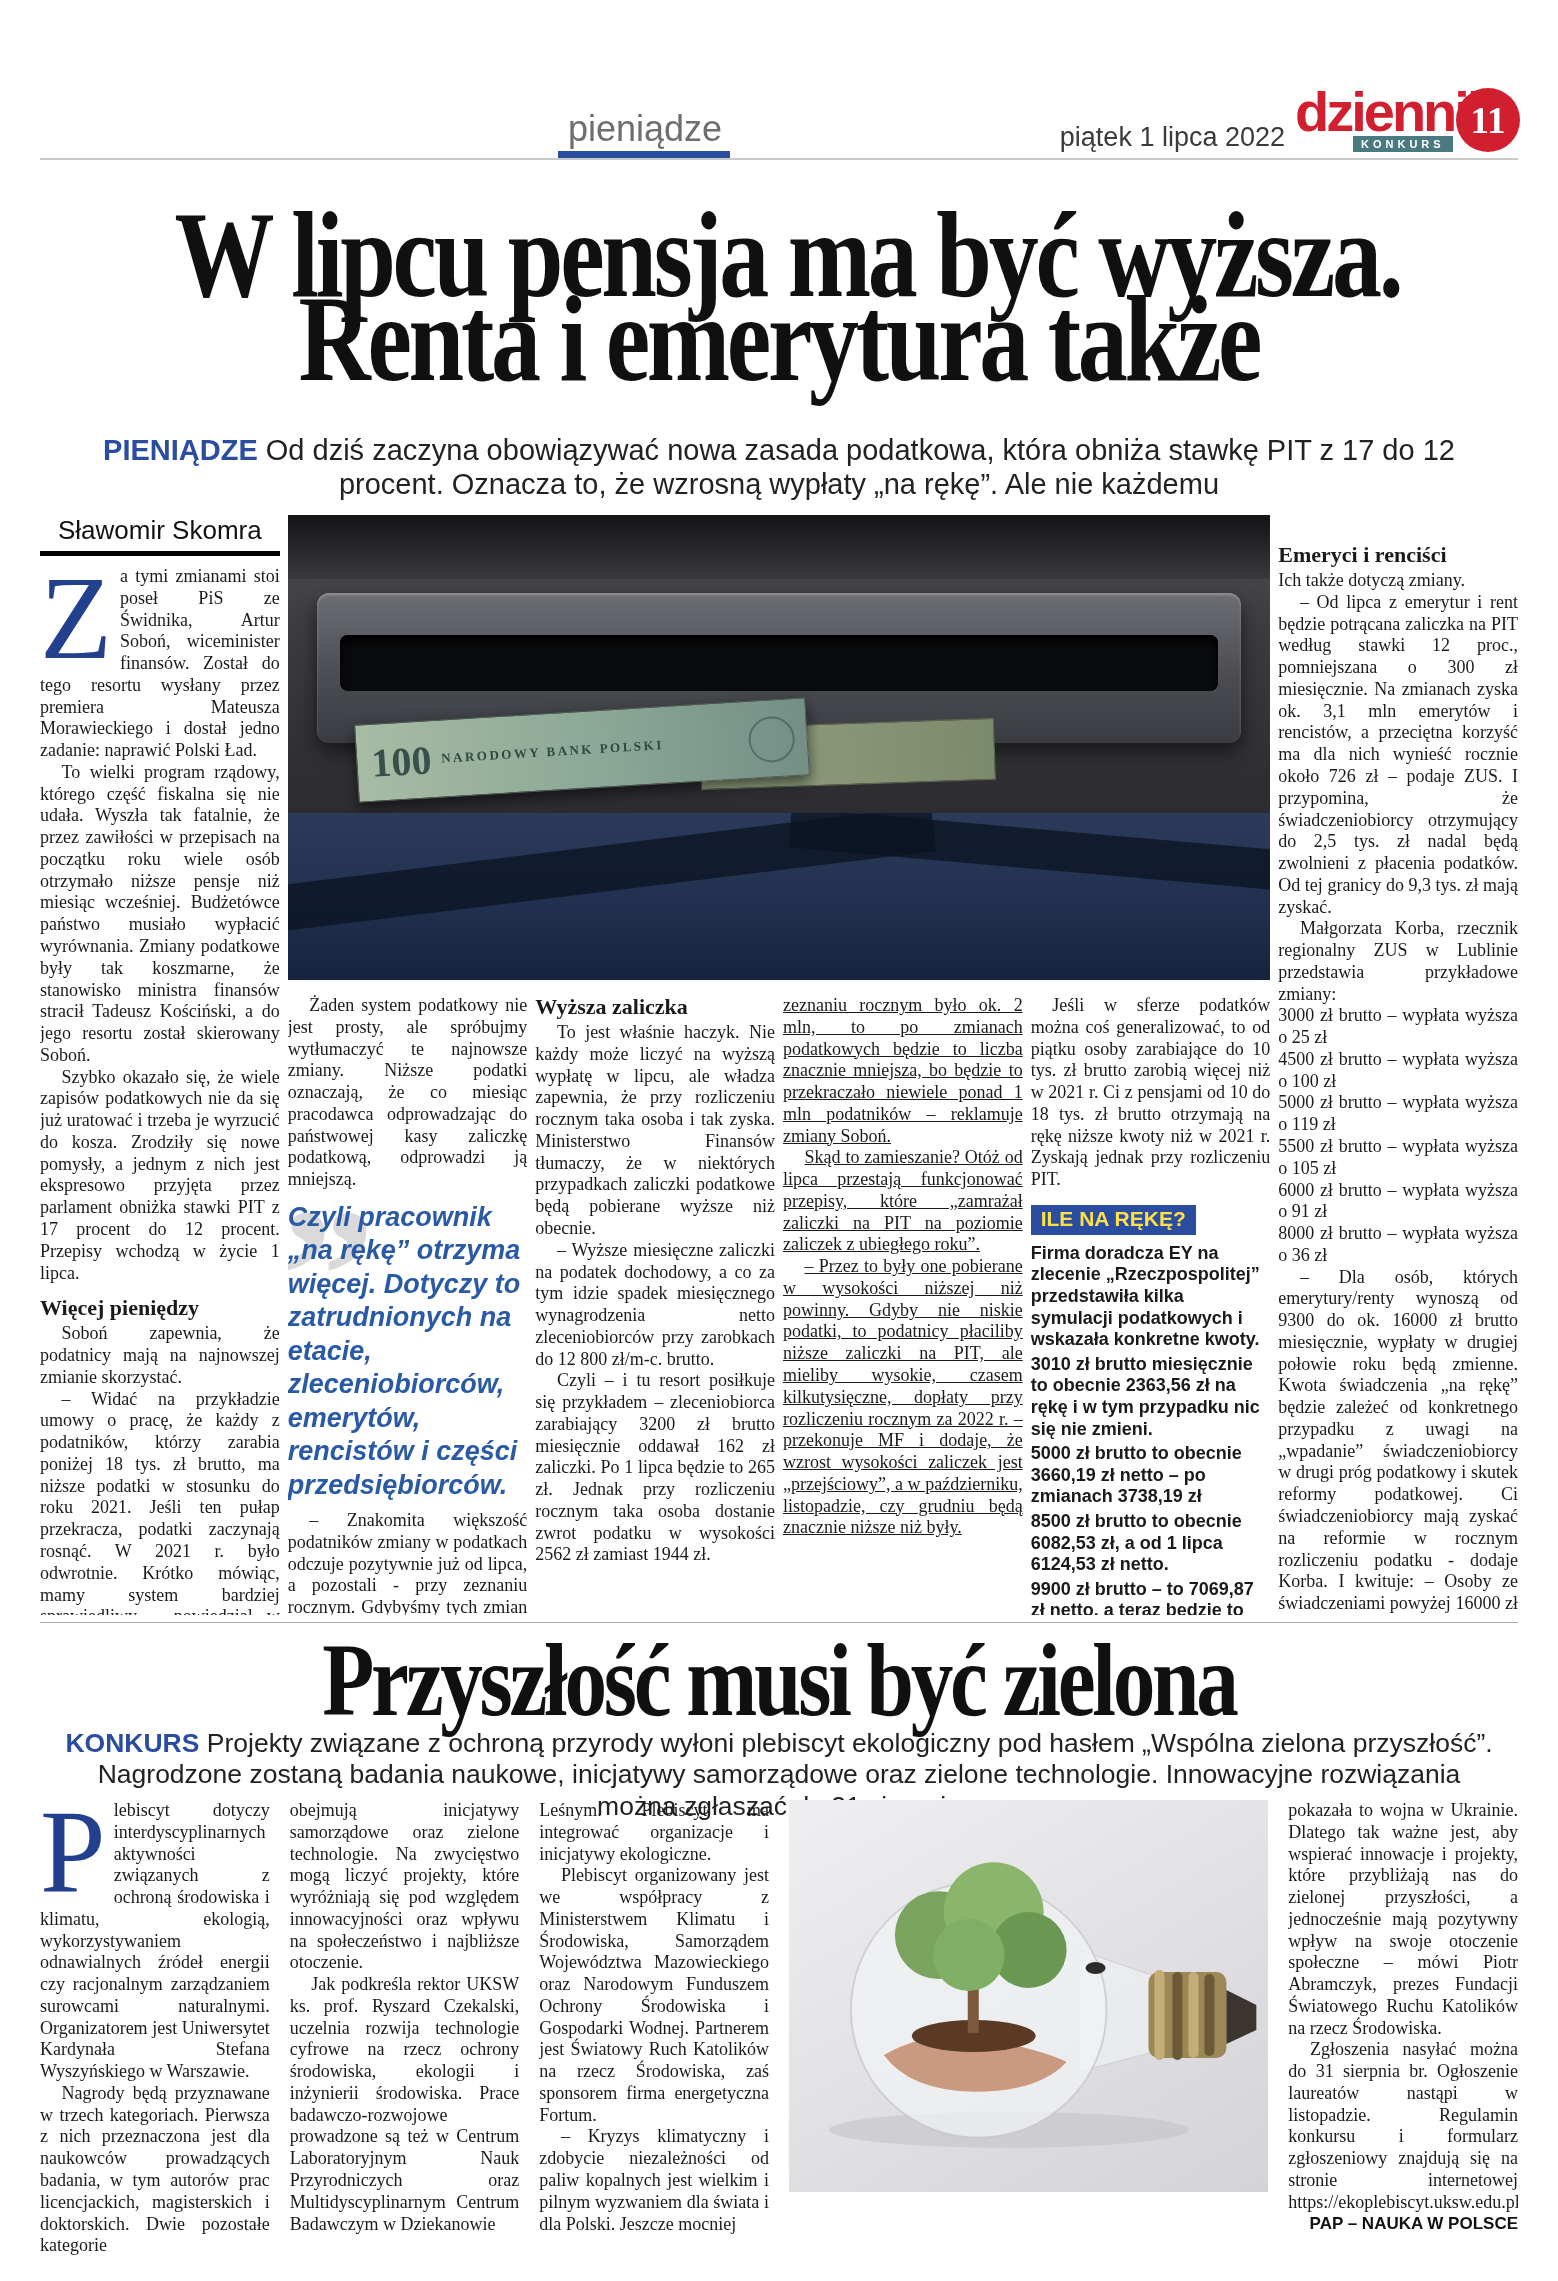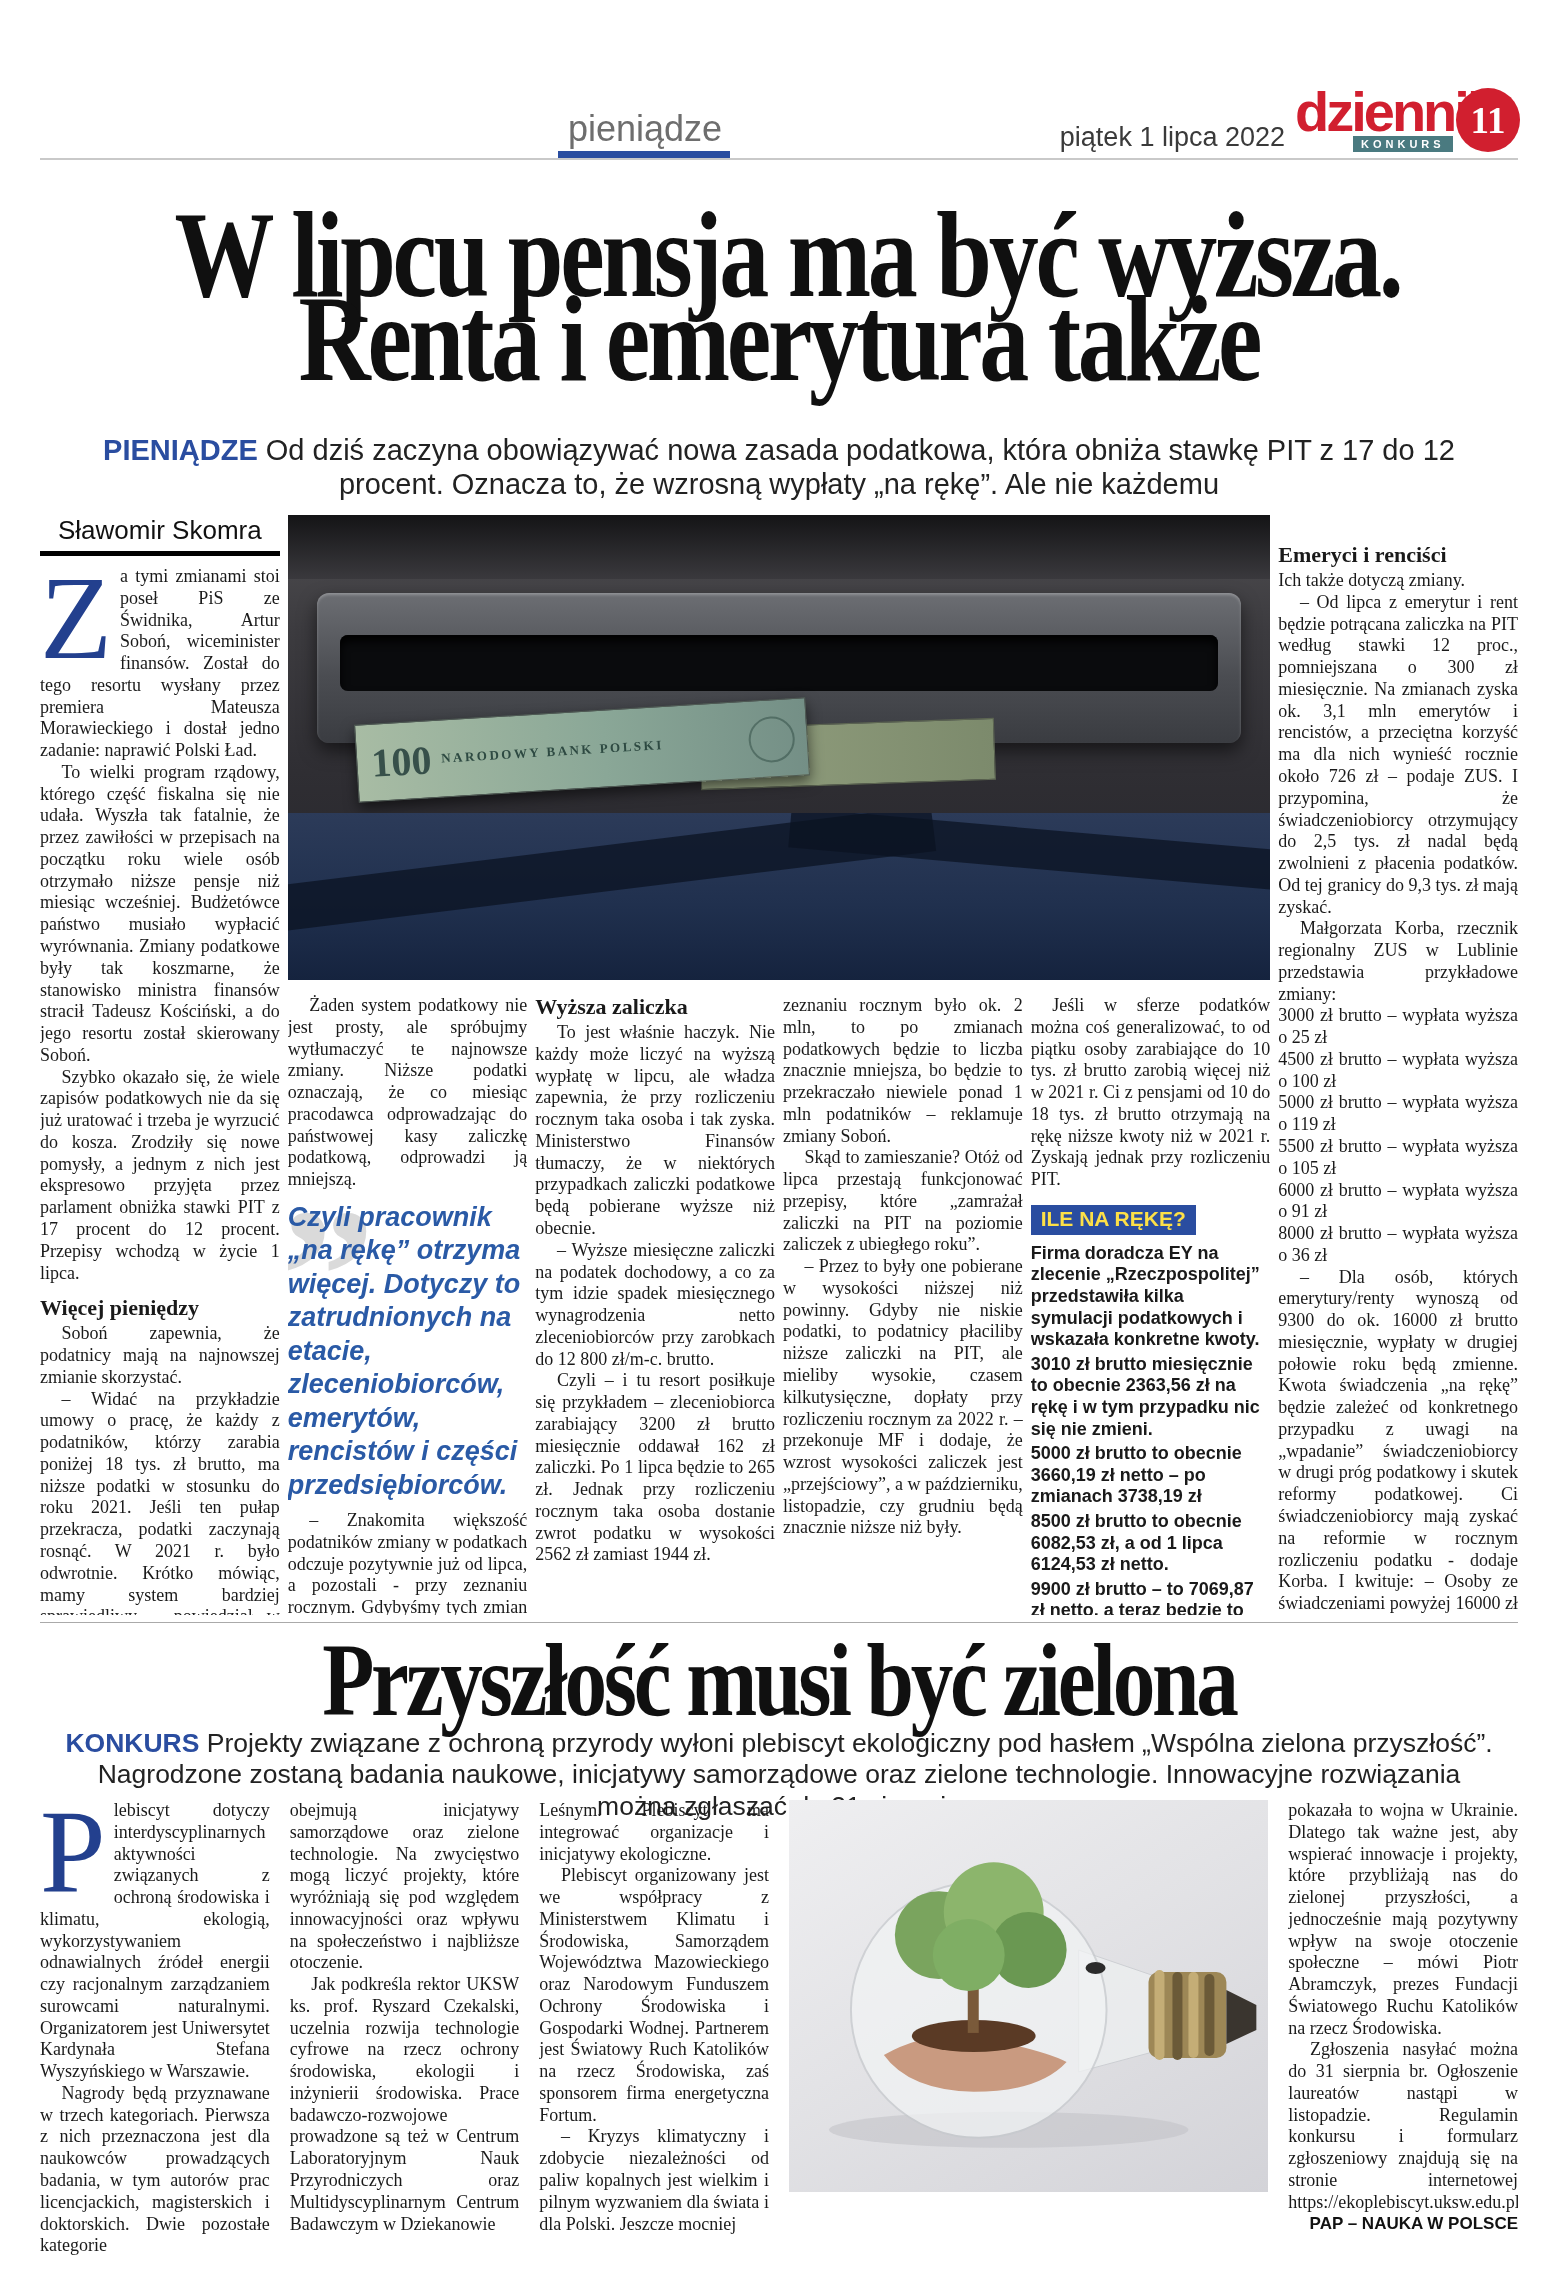--- a/index.html
+++ b/index.html
@@ -33,21 +33,21 @@
     font-family:"Liberation Sans", sans-serif; font-size:29px; line-height:1.18; color:#222; }
   .kicker { color:#2a4da0; font-weight:700; }
 
   
   .grid1 { position:absolute; left:40px; top:515px; width:1478px; height:1100px;
     display:grid; grid-template-columns:repeat(6,1fr); column-gap:8px;
     grid-template-rows:480px auto; overflow:hidden; }
   .col { overflow:hidden; }
   .c1 { grid-column:1; grid-row:1 / 3; }
   .c2 { grid-column:2; grid-row:2; } .c3 { grid-column:3; grid-row:2; }
-  .c4 { grid-column:4; grid-row:2; } .c5 { grid-column:5; grid-row:2; }
+  .c4 { grid-column:4; grid-row:2;text-decoration:underline; } .c5 { grid-column:5; grid-row:2; }
   .c6 { grid-column:6; grid-row:1 / 3;margin-top:28px; }
 
   .byline { text-align:center; font-family:"Liberation Sans", sans-serif; font-size:26px;
     color:#111; padding-bottom:5px; border-bottom:5px solid #000; margin-bottom:10px; }
 
   .para { font-size:18px; line-height:1.21; text-align:justify; text-indent:1.2em;
     hyphens:auto; -webkit-hyphens:auto; }
   .para.noind { text-indent:0; }
   .para.has-drop { text-indent:0; }
   .subhead { font-size:22px; font-weight:700; margin:12px 0 4px; line-height:1.05; }

